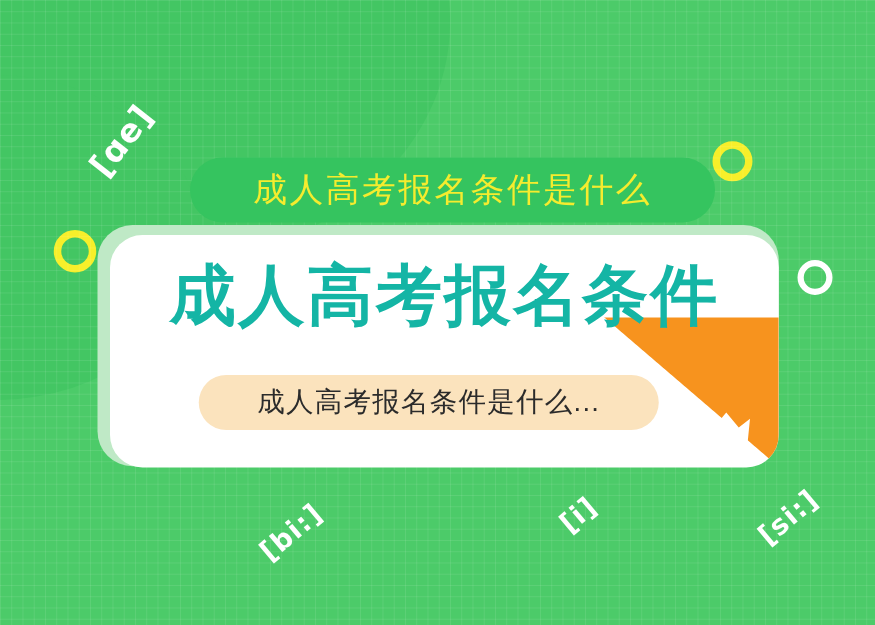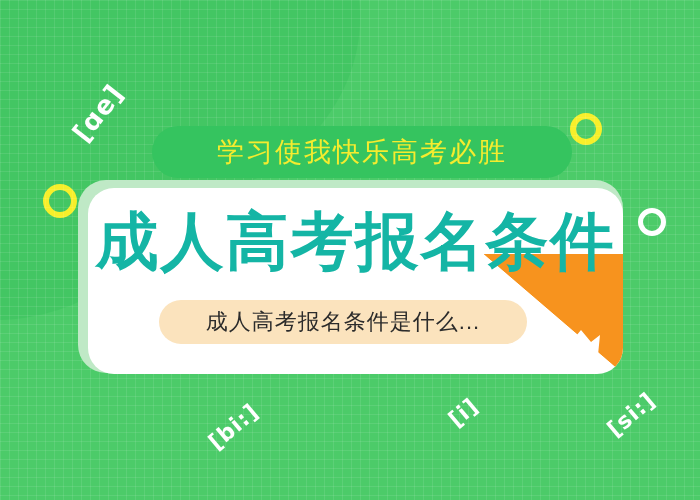--- a/index.html
+++ b/index.html
@@ -143,21 +143,21 @@
   }
 
   
   .card-title {
     position: absolute;
     left: 0;
     right: 0;
     top: 22px;
     text-align: center;
     color: #14b5a5;
-    font-size: 63px;
+    font-size: 53px;
     font-weight: 700;
     letter-spacing: 2px;
     line-height: 1;
     z-index: 4;
   }
 
   
   .subtitle-pill {
     position: absolute;
     left: 71px;
@@ -190,21 +190,21 @@
   <div class="ring ring-yellow-left"></div>
   <div class="ring ring-yellow-top"></div>
   <div class="ring ring-white-right"></div>
 
   <div class="phon phon-ae">[ɑe]</div>
   <div class="phon phon-bi">[bi:]</div>
   <div class="phon phon-i">[i]</div>
   <div class="phon phon-si">[si:]</div>
 
   <div class="banner-pill">
-    <span class="banner-text">学习使我快乐高考必胜</span>
+    <span class="banner-text">成人高考报名条件是什么</span>
   </div>
 
   <div class="card-backing"></div>
   <div class="card">
 
     <div class="orange-corner"></div>
 
     <svg class="crown-icon" viewBox="0 0 40 30">
       <path d="M3 27 L1 7 L10 14 L20 2 L30 14 L39 7 L37 27 Z" fill="#ffffff"></path>
     </svg>

